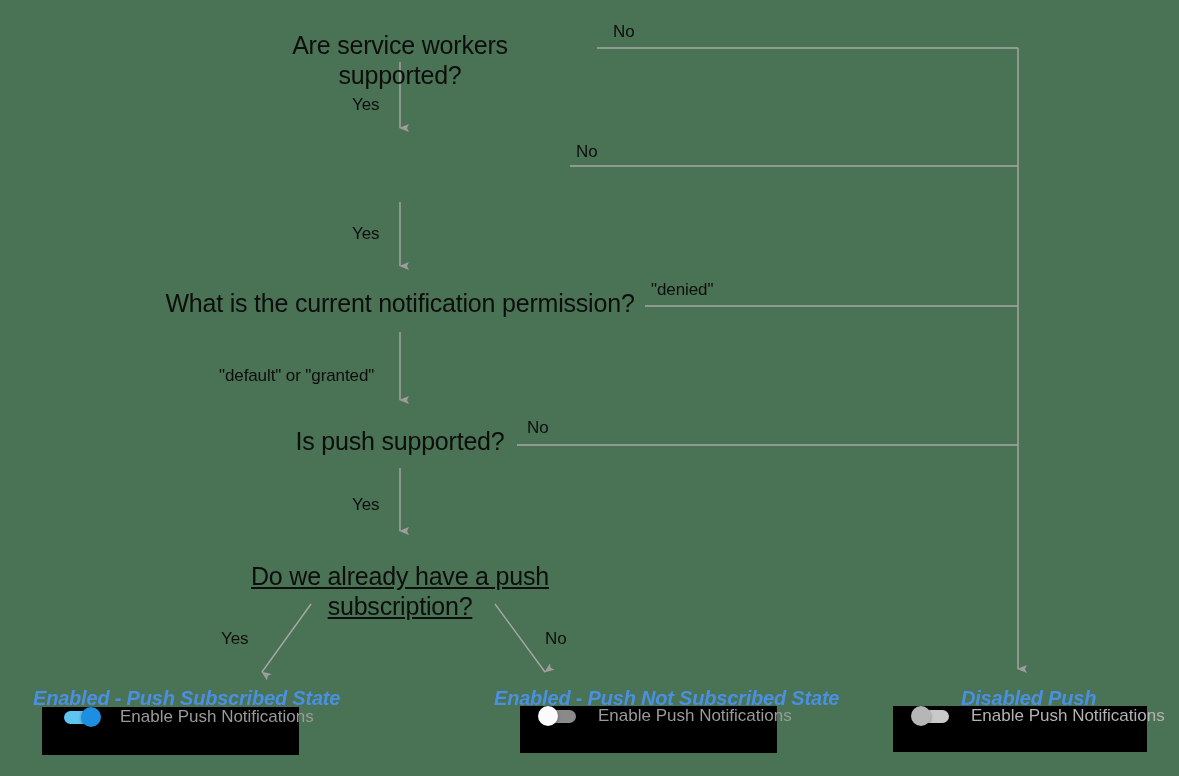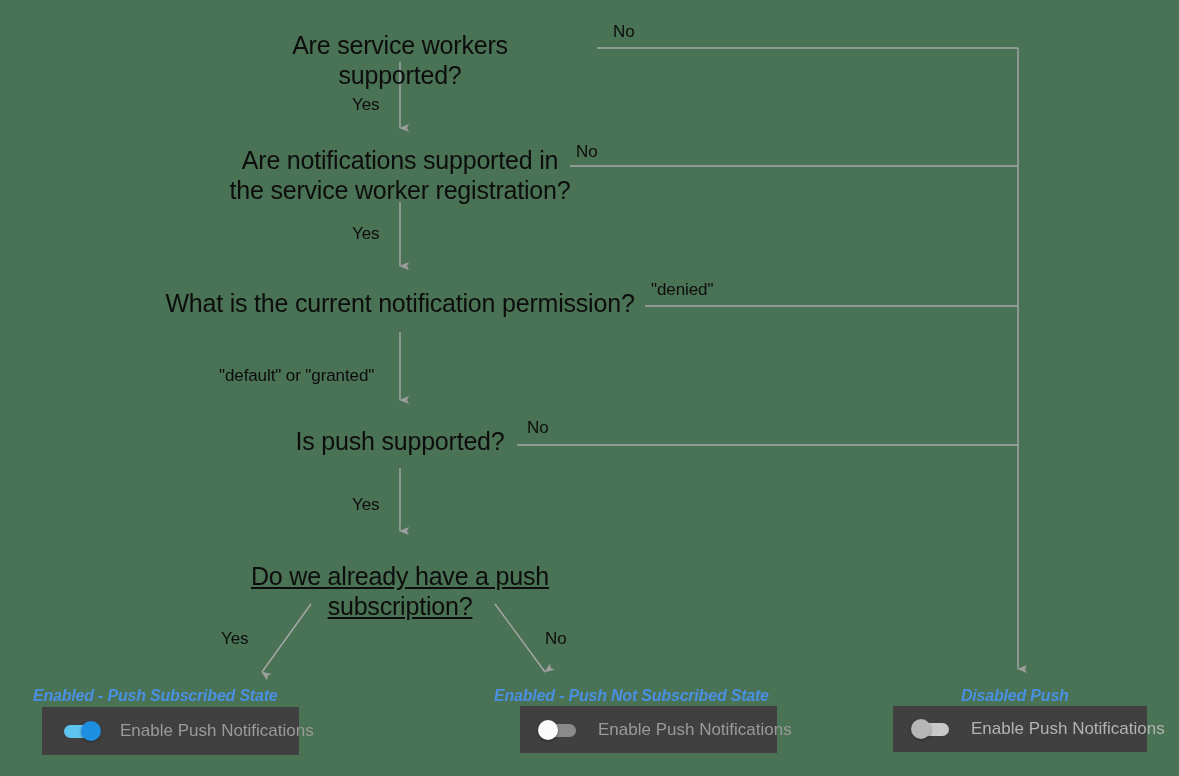--- a/index.html
+++ b/index.html
@@ -43,29 +43,28 @@
     font-size: 17px;
     line-height: 20px;
     letter-spacing: -0.1px;
     white-space: nowrap;
   }
   .state-label {
     position: absolute;
     color: #4a90e2;
     font-style: italic;
     font-weight: bold;
-    font-size: 16px;
+    font-size: 20px;
     white-space: nowrap;
     letter-spacing: -0.2px;
   }
   .card {
     position: absolute;
-    background: #404040;
+    background: #000000;
     display: flex;
-    align-items: center;
     box-sizing: border-box;
   }
   .toggle {
     position: relative;
     width: 42px;
     height: 20px;
     flex: 0 0 auto;
     margin-left: 18px;
   }
   .track {
@@ -121,22 +120,20 @@
     <line x1="517" y1="445" x2="1018" y2="445" stroke="#a8a8a8" stroke-width="1.4"></line>
 
     <line x1="1018" y1="48" x2="1018" y2="669" stroke="#a8a8a8" stroke-width="1.4" marker-end="url(#ah)"></line>
 
     <line x1="311" y1="604" x2="262" y2="672" stroke="#a8a8a8" stroke-width="1.4" marker-end="url(#ah)"></line>
     <line x1="495" y1="604" x2="545" y2="672" stroke="#a8a8a8" stroke-width="1.4" marker-end="url(#ah)"></line>
   </svg>
 
   <div class="q center" style="left:230px; top:30px; width:340px;">Are service workers supported?</div>
 
-  <div class="q center" style="left:215px; top:145px; width:370px;">Are notifications supported in
-the service worker registration?</div>
 
   <div class="q center" style="left:295px; top:426px; width:210px;">Is push supported?</div>
 
   <div class="q center" style="left:165px; top:288px; width:470px;">What is the current notification permission?</div>
 
   <div class="q center" style="left:180px; top:561px; width:440px;text-decoration:underline;">Do we already have a push subscription?</div>
 
   <div class="edge-label" style="left:352px; top:95px;">Yes</div>
 
   <div class="edge-label" style="left:613px; top:22px;">No</div>

